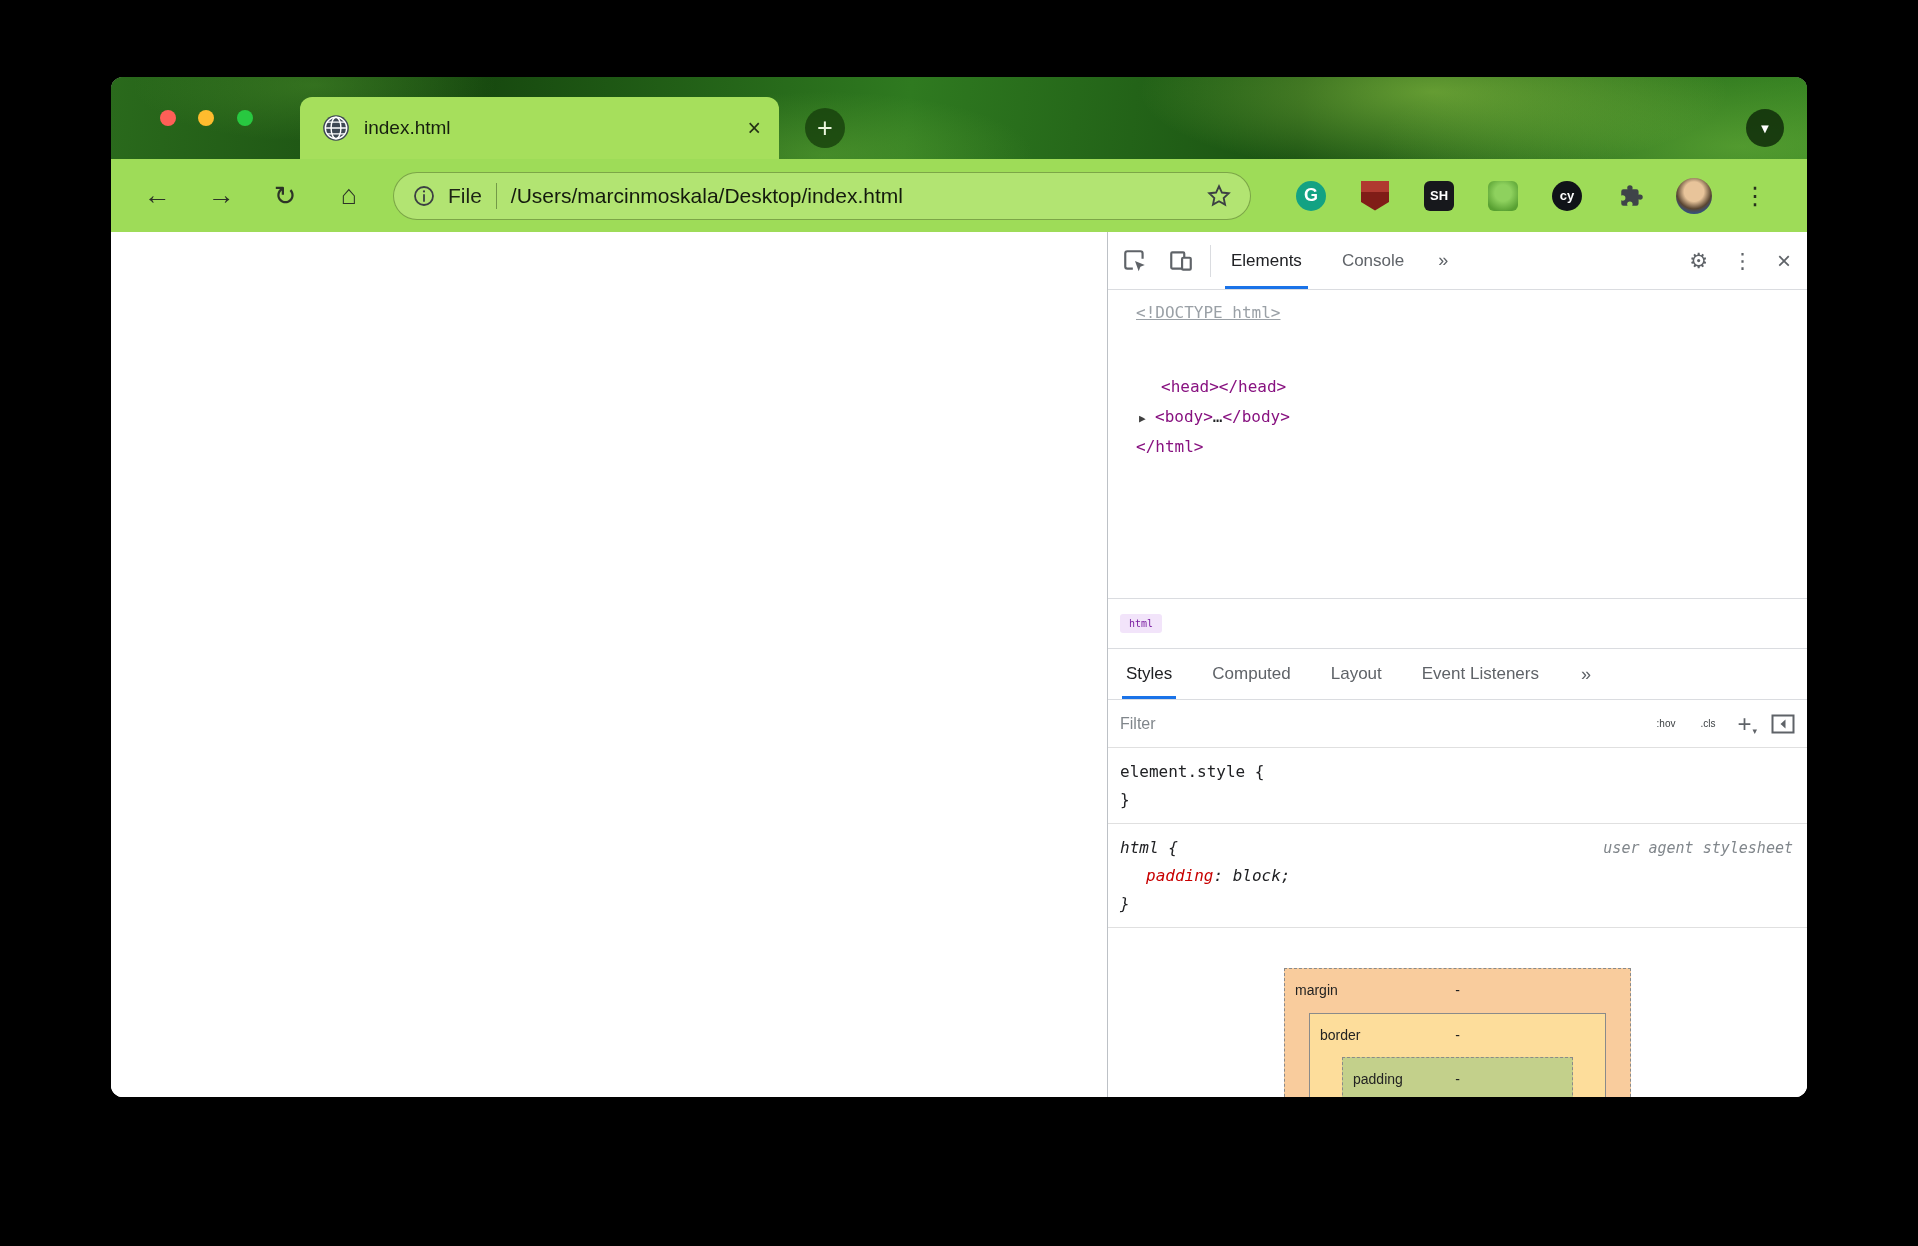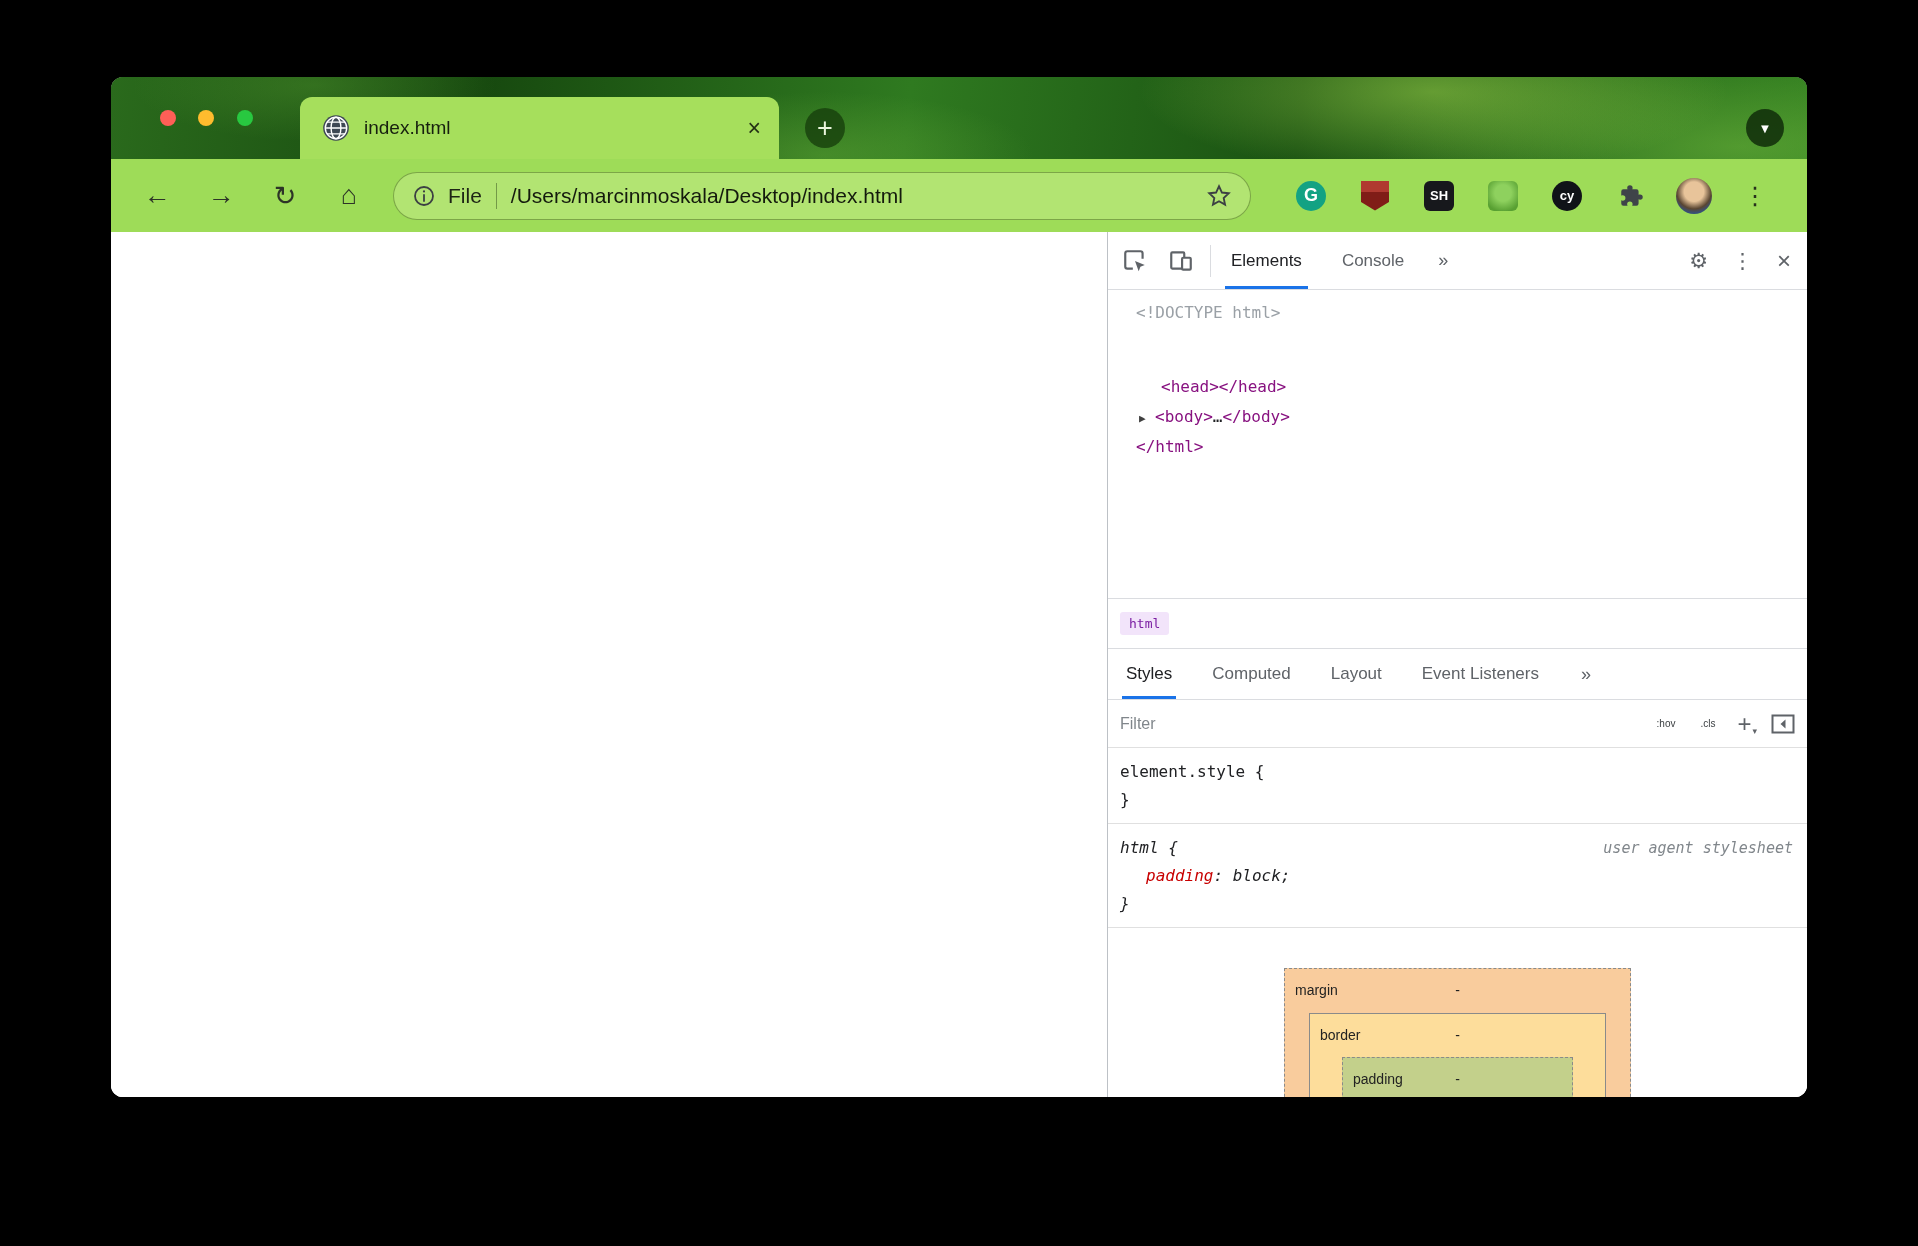--- a/index.html
+++ b/index.html
@@ -77,37 +77,37 @@
   .dt-tab.active::after { content:""; position:absolute; left:0; right:0; bottom:0; height:3px; background:#1a73e8; }
   .dt-chevrons { font-size:18px; color:#5f6368; }
   .dt-right { margin-left:auto; display:flex; align-items:center; gap:24px; padding-right:4px; }
   .dt-gear { font-size:21px; color:#5f6368; }
   .dt-kebab { font-size:21px; color:#5f6368; }
   .dt-close { font-size:24px; color:#5f6368; }
 
   .dom-tree { height:308px; overflow:hidden; font-family:"DejaVu Sans Mono", monospace; font-size:16px;
               padding-top:8px; flex:0 0 auto; }
   .dom-row { height:30px; line-height:30px; white-space:nowrap; }
-  .t-doctype { color:#9aa0a6; }
+  .t-doctype { color:#9aa0a6;text-decoration:underline; }
   .t-tag { color:#881280; }
   .t-tag-sel { color:#1a56b8; }
   .t-dim { color:#5f6368; }
   .t-ref { color:#5f6368; font-style:italic; }
   .t-plain { color:#202124; }
   .row-doctype { padding-left:28px; }
   .row-selected { background:#d6e5fc; padding-left:4px; }
   .row-head { padding-left:53px;margin-top:44px; }
   .row-body { padding-left:31px; }
   .row-close { padding-left:28px; }
   .tri { font-size:11px; color:#404040; display:inline-block; width:16px; }
   .dots { color:#5f6368; margin-right:4px; }
 
   .crumbbar { height:50px; border-top:1px solid #dadce0; display:flex; align-items:center;
               padding-left:12px; flex:0 0 auto; }
-  .crumb { font-family:"DejaVu Sans Mono", monospace; font-size:13px; color:#7b1fa2;
+  .crumb { font-family:"DejaVu Sans Mono", monospace; font-size:10px; color:#7b1fa2;
            background:#f2e4fa; padding:4px 9px; border-radius:3px; }
 
   .styles-tabs { height:52px; border-top:1px solid #dadce0; border-bottom:1px solid #dadce0;
                  display:flex; align-items:center; padding-left:14px; flex:0 0 auto; }
   .st-tab { height:100%; display:flex; align-items:center; padding:0 4px; margin-right:32px;
             font-size:17px; color:#5f6368; position:relative; }
   .st-tab.active { color:#202124; }
   .st-tab.active::after { content:""; position:absolute; left:0; right:0; bottom:0; height:3px; background:#1a73e8; }
   .st-chevrons { font-size:18px; color:#5f6368; margin-left:6px; }
 

